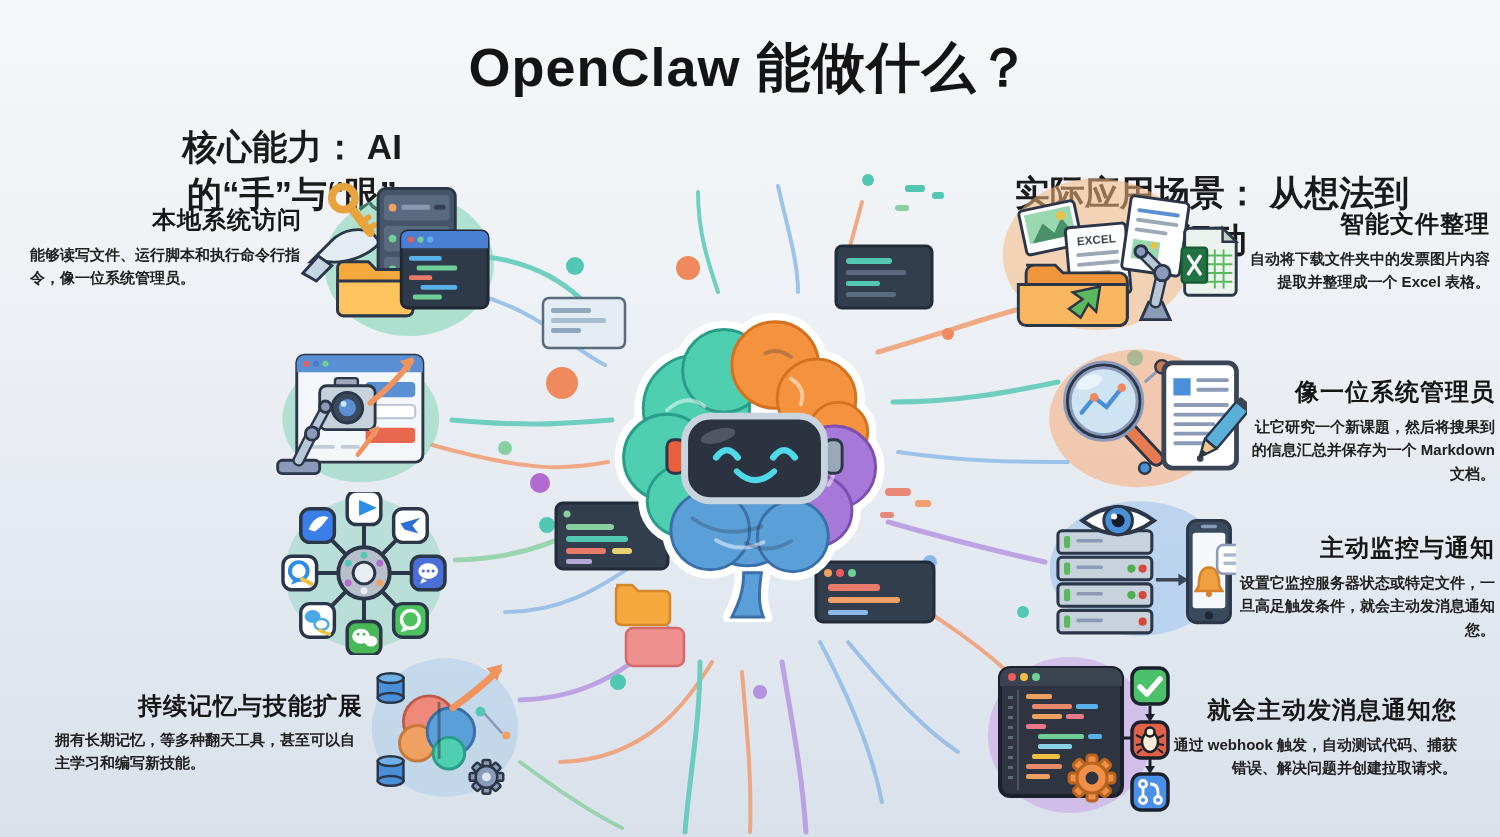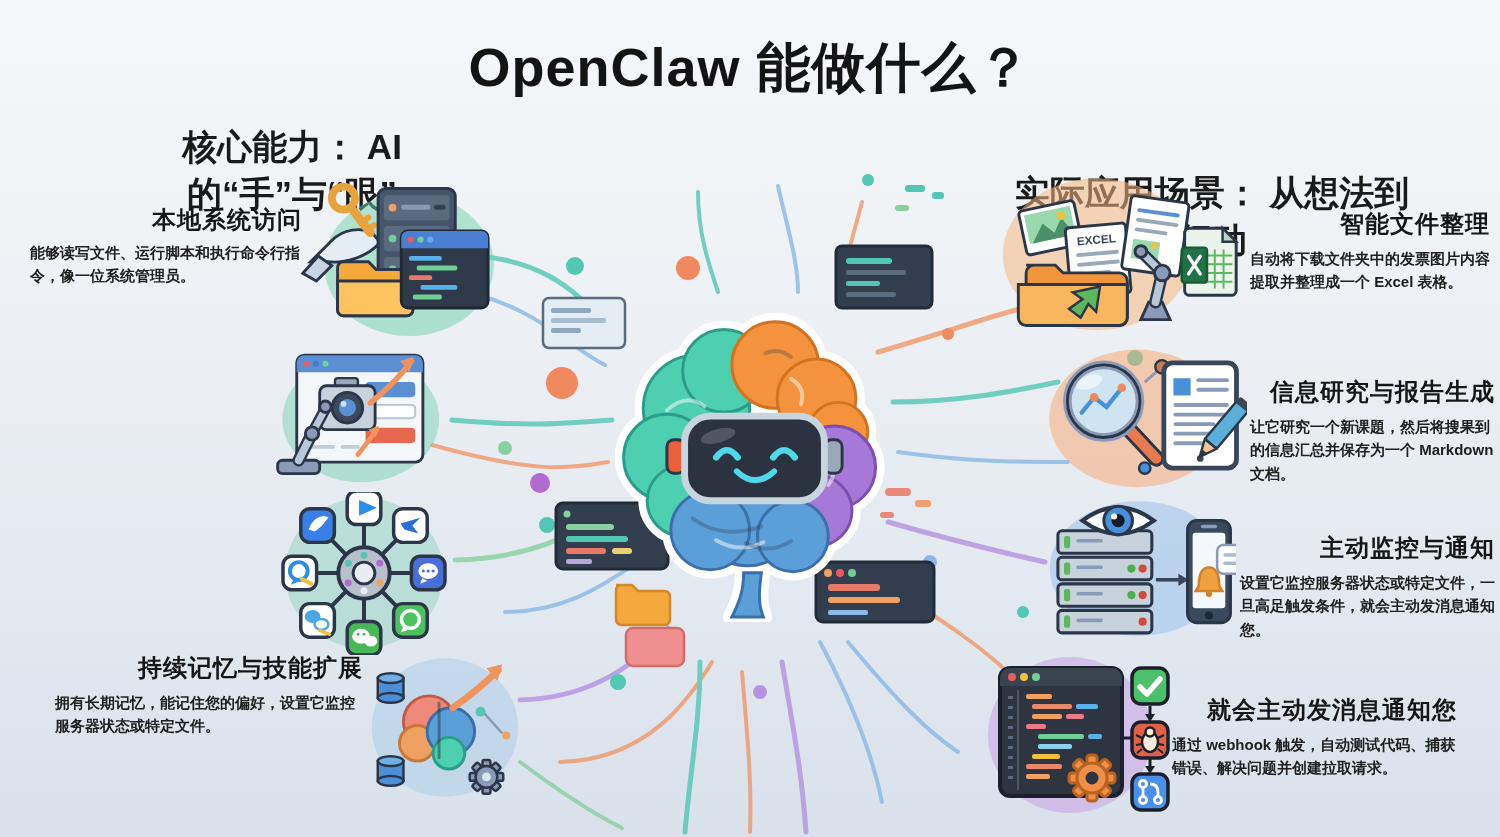--- a/index.html
+++ b/index.html
@@ -19,21 +19,21 @@
     font-size:35px; font-weight:800; color:#1a1a1a;
   }
   .col-header.left  { left:92px; }
   .col-header.right { left:1012px;margin-top:46px; }
   .section { position:absolute; }
   .section .sec-title { font-size:24px; font-weight:800; color:#161616; margin-bottom:7px; letter-spacing:1px; }
   .section .sec-desc  { font-size:15px; font-weight:600; color:#202020; line-height:1.55; }
   .sec-left  .sec-title { text-align:right; }
   .sec-left  .sec-desc  { }
   .sec-right .sec-title { text-align:right; }
-  .sec-right .sec-desc  { text-align:left; }
+  .sec-right .sec-desc  { text-align:right; }
   .icon-box { position:absolute; }
   .icon-box svg { width:100%; height:100%; display:block; }
   .brain-wrap { position:absolute; left:598px; top:292px; width:315px; height:330px; }
   .brain-wrap svg { width:100%; height:100%; display:block; }
 </style>
 </head>
 <body>
 
 <div class="canvas">
 
@@ -110,21 +110,21 @@
       <rect x="828" y="610" width="40" height="5" rx="2" fill="#8ab8e8"></rect>
       <path d="M616,585 h16 l6,6 h26 q6,0 6,6 v22 q0,6 -6,6 h-42 q-6,0 -6,-6 v-28 q0,-6 6,-6 z" fill="#f5a83c" stroke="#d4882a" stroke-width="2.5"></path>
       <rect x="626" y="628" width="58" height="38" rx="7" fill="#ef9090" stroke="#d46a6a" stroke-width="2.5"></rect>
     </g>
   </svg>
 
   <h1 class="main-title">OpenClaw 能做什么？</h1>
   <div class="col-header left">核心能力： AI 的“手”与“眼”</div>
   <div class="col-header right">实际应用场景： 从想法到行动</div>
 
-  <div class="section sec-left" style="left:30px; top:204px; width:272px;font-family:Liberation Mono, monospace;">
+  <div class="section sec-left" style="left:30px; top:204px; width:272px;">
     <div class="sec-title">本地系统访问</div>
     <div class="sec-desc">能够读写文件、运行脚本和执行命令行指令，像一位系统管理员。</div>
   </div>
   <div class="icon-box" style="left:292px; top:173px; width:205px; height:164px;">
     <svg viewBox="0 0 210 170">
       <ellipse cx="120" cy="95" rx="88" ry="74" fill="#6fcfac" opacity="0.5"></ellipse>
       <g>
         <path d="M18,92 L40,70 C52,58 70,56 82,62 L90,72 C76,88 52,94 36,92 Z" fill="#e4edf4" stroke="#2b3648" stroke-width="3"></path>
         <path d="M10,104 L26,86 L40,96 L24,112 Z" fill="#c8d6e4" stroke="#2b3648" stroke-width="3"></path>
       </g>
@@ -270,23 +270,23 @@
         <circle cx="85" cy="144" r="1.4" fill="#48b857"></circle>
       </g>
       <g>
         <rect x="115" y="113" width="34" height="34" rx="9" fill="#4cc25e" stroke="#2b3648" stroke-width="3.5"></rect>
         <circle cx="132" cy="129" r="9" fill="none" stroke="#ffffff" stroke-width="3.5"></circle>
         <path d="M125,136 l-3,6 l7,-2" fill="#ffffff"></path>
       </g>
     </svg>
   </div>
 
-  <div class="section sec-left" style="left:55px; top:652px; width:308px;">
+  <div class="section sec-left" style="left:55px; top:690px; width:308px;font-family:Liberation Serif, serif;">
     <div class="sec-title">持续记忆与技能扩展</div>
-    <div class="sec-desc">拥有长期记忆，能记住您的偏好，设置它监控服务器状态或特定文件。</div>
+    <div class="sec-desc">拥有长期记忆，等多种翻天工具，甚至可以自主学习和编写新技能。</div>
   </div>
   <div class="icon-box" style="left:358px; top:648px; width:168px; height:158px;">
     <svg viewBox="0 0 170 155">
       <ellipse cx="88" cy="78" rx="74" ry="70" fill="#a8cce8" opacity="0.5"></ellipse>
       <g>
         <rect x="20" y="28" width="26" height="20" fill="#4a90d8" stroke="#2b3648" stroke-width="2.5"></rect>
         <ellipse cx="33" cy="28" rx="13" ry="5" fill="#6fb0e8" stroke="#2b3648" stroke-width="2.5"></ellipse>
         <ellipse cx="33" cy="48" rx="13" ry="5" fill="#4a90d8" stroke="#2b3648" stroke-width="2.5"></ellipse>
         <rect x="20" y="112" width="26" height="20" fill="#4a90d8" stroke="#2b3648" stroke-width="2.5"></rect>
         <ellipse cx="33" cy="112" rx="13" ry="5" fill="#6fb0e8" stroke="#2b3648" stroke-width="2.5"></ellipse>
@@ -410,21 +410,21 @@
       </g>
       <g transform="rotate(40 196 96)">
         <rect x="188" y="58" width="16" height="52" rx="3" fill="#5ab0d8" stroke="#2b3648" stroke-width="2.5"></rect>
         <polygon points="188,110 204,110 196,128" fill="#f0c890" stroke="#2b3648" stroke-width="2.5"></polygon>
         <polygon points="193,120 199,120 196,128" fill="#2b3648"></polygon>
         <rect x="188" y="52" width="16" height="8" rx="2" fill="#3a4656"></rect>
       </g>
     </svg>
   </div>
   <div class="section sec-right" style="left:1250px; top:376px; width:245px;">
-    <div class="sec-title">信息研究与报告生成</div>
+    <div class="sec-title">像一位系统管理员</div>
     <div class="sec-desc">让它研究一个新课題，然后将搜果到的信息汇总并保存为一个 Markdown 文档。</div>
   </div>
 
   <div class="icon-box" style="left:1036px; top:492px; width:200px; height:148px;">
     <svg viewBox="0 0 185 145">
       <ellipse cx="95" cy="75" rx="87" ry="66" fill="#a0c4ec" opacity="0.6"></ellipse>
       <g>
         <rect x="16" y="38" width="92" height="22" rx="4" fill="#c8d2dc" stroke="#2b3648" stroke-width="3"></rect>
         <rect x="16" y="64" width="92" height="22" rx="4" fill="#c8d2dc" stroke="#2b3648" stroke-width="3"></rect>
         <rect x="16" y="90" width="92" height="22" rx="4" fill="#c8d2dc" stroke="#2b3648" stroke-width="3"></rect>

